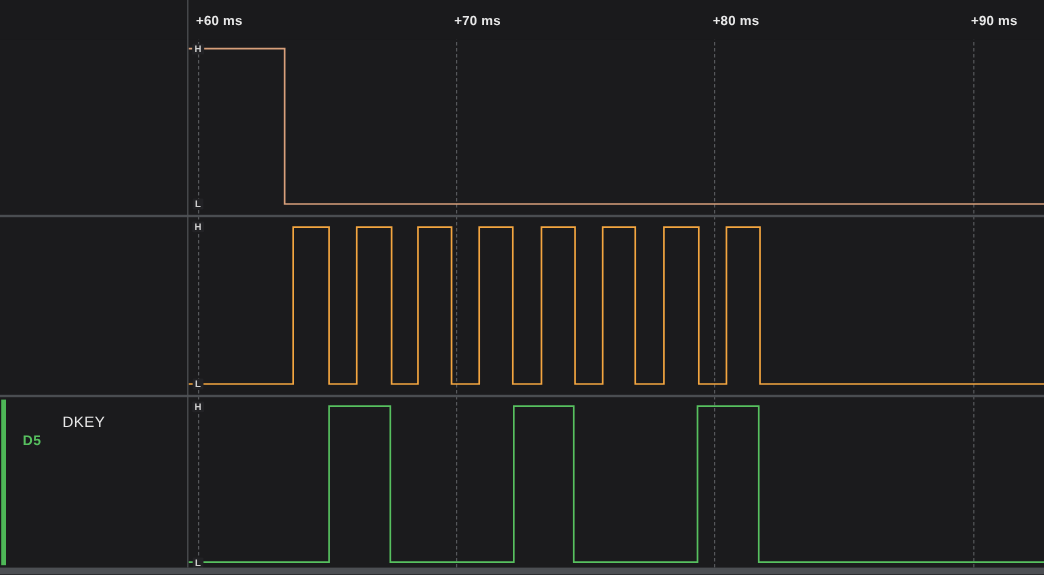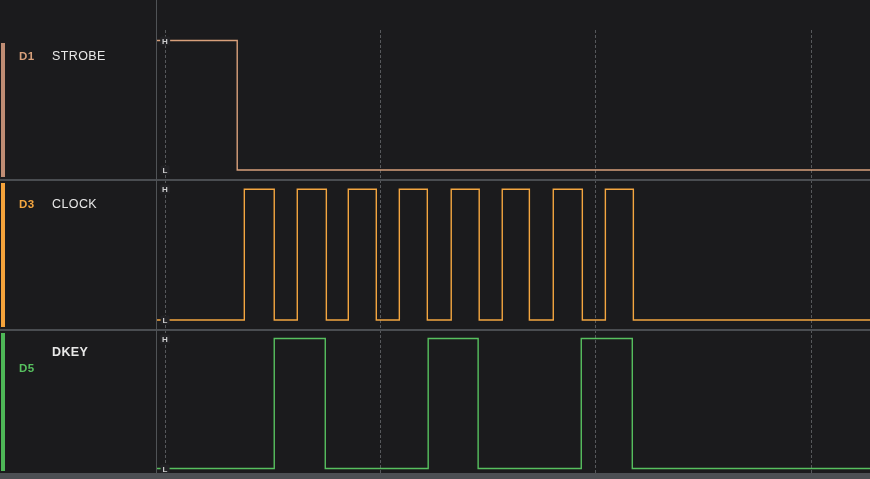--- a/index.html
+++ b/index.html
@@ -23,21 +23,21 @@
   #row1{top:181px; height:148px;}
   #row2{top:331px; height:142px;}
   .label-panel{position:absolute; left:0; top:0; bottom:0; width:157px;}
   .color-bar{position:absolute; left:1px; width:4px;}
   #row0 .color-bar{top:10px; height:134px;}
   #row1 .color-bar{top:2px;  height:144px;}
   #row2 .color-bar{top:2px;  height:138px;}
   .ch-id{position:absolute; left:19px; top:17px; font-size:11.5px; font-weight:bold; letter-spacing:0.5px;}
   #row2 .ch-id{top:31px;}
   .ch-name{position:absolute; left:52px; top:16px; font-size:12.5px; font-weight:500; color:#e8e8e8; letter-spacing:0.4px;}
-  #row2 .ch-name{top:14px;font-weight:bold;}
+  #row2 .ch-name{top:14px;}
   .wave-area{position:absolute; left:157px; top:0; bottom:0; width:713px;}
   .wave-svg{position:absolute; left:0; top:0; z-index:2;}
   .lvl-marker{
     position:absolute; left:8px; transform:translate(-50%,-50%);
     background:#222225; color:#cfcfcf; font-size:8px; font-weight:bold;
     line-height:9px; padding:0 2px; border-radius:1px; z-index:3;
   }
   #row0 .hi{top:7.5px}  #row0 .lo{top:137px}
   #row1 .hi{top:8.3px}  #row1 .lo{top:139px}
   #row2 .hi{top:7.5px}  #row2 .lo{top:137.5px}
@@ -45,49 +45,45 @@
   .row-separator{position:absolute; left:0; width:870px; height:2px; background:#4a4d51; z-index:2;}
   #sep0{top:179px;} #sep1{top:329px;}
   #panel-divider{position:absolute; left:156px; top:0; width:1px; height:473px; background:#505356; z-index:2;}
   #scroll-strip{position:absolute; left:0; top:473px; width:870px; height:6px; background:#4c4f53; z-index:4;}
 </style>
 </head>
 <body>
 
 <div id="stage">
 
+  <div id="time-axis">
+      <div class="tick-label" style="left: 163.3px;">+60 ms</div>
+      <div class="tick-label" style="left: 378.6px;">+70 ms</div>
+      <div class="tick-label" style="left: 593.9px;">+80 ms</div>
+      <div class="tick-label" style="left: 809.2px;">+90 ms</div>
+    </div>
 
   <div id="grid-layer">
       <div class="grid-line" style="left: 164.8px;"></div>
       <div class="grid-line" style="left: 380.1px;"></div>
       <div class="grid-line" style="left: 595.4px;"></div>
       <div class="grid-line" style="left: 810.7px;"></div>
     </div>
 
   <div class="row" id="row0">
-    <div class="label-panel">
-      <span class="color-bar" style="background: rgb(192, 141, 116);"></span>
-      <span class="ch-id" style="color: rgb(216, 160, 123);">D1</span>
-      <span class="ch-name">STROBE</span>
-    </div>
     <div class="wave-area">
       <span class="lvl-marker hi">H</span>
       <span class="lvl-marker lo">L</span>
     <svg width="713" height="146" class="wave-svg">
           <polyline points="0,7.5 80.2102000000001,7.5 80.2102000000001,137 713,137" fill="none" stroke="#d8a07b" stroke-width="1.4"></polyline>
         </svg>
       </div>
   </div>
 
   <div class="row" id="row1">
-    <div class="label-panel">
-      <span class="color-bar" style="background: rgb(245, 163, 59);"></span>
-      <span class="ch-id" style="color: rgb(244, 166, 64);">D3</span>
-      <span class="ch-name">CLOCK</span>
-    </div>
     <div class="wave-area">
       <span class="lvl-marker hi">H</span>
       <span class="lvl-marker lo">L</span>
     <svg width="713" height="148" class="wave-svg">
           <polyline points="0,139 87.31510000000006,139 87.31510000000006,8.3 117.24180000000007,8.3 117.24180000000007,139 140.2788999999999,139 140.2788999999999,8.3 169.34440000000006,8.3 169.34440000000006,139 191.305,139 191.305,8.3 219.29399999999998,8.3 219.29399999999998,139 242.3311000000001,139 242.3311000000001,8.3 270.3201000000001,8.3 270.3201000000001,139 294.21840000000003,139 294.21840000000003,8.3 322.2074,8.3 322.2074,139 345.24450000000013,139 345.24450000000013,8.3 372.3723,8.3 372.3723,139 396.27059999999994,139 396.27059999999994,8.3 425.3361000000002,8.3 425.3361000000002,139 448.3732,139 448.3732,8.3 476.3621999999999,8.3 476.3621999999999,139 713,139" fill="none" stroke="#f4a640" stroke-width="1.4"></polyline>
         </svg>
       </div>
   </div>
 
   <div class="row" id="row2">

